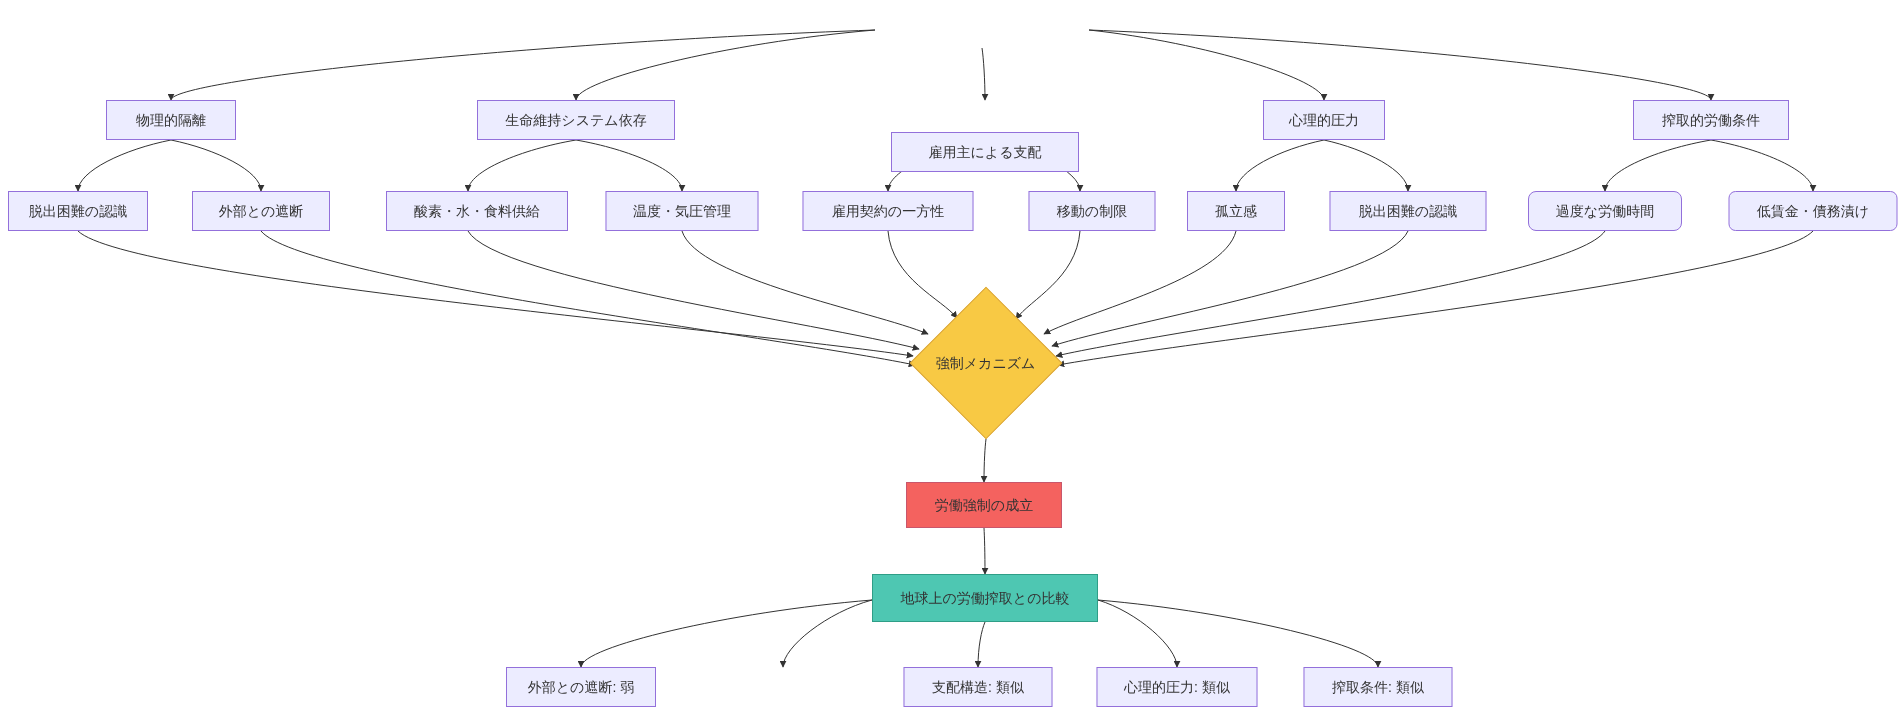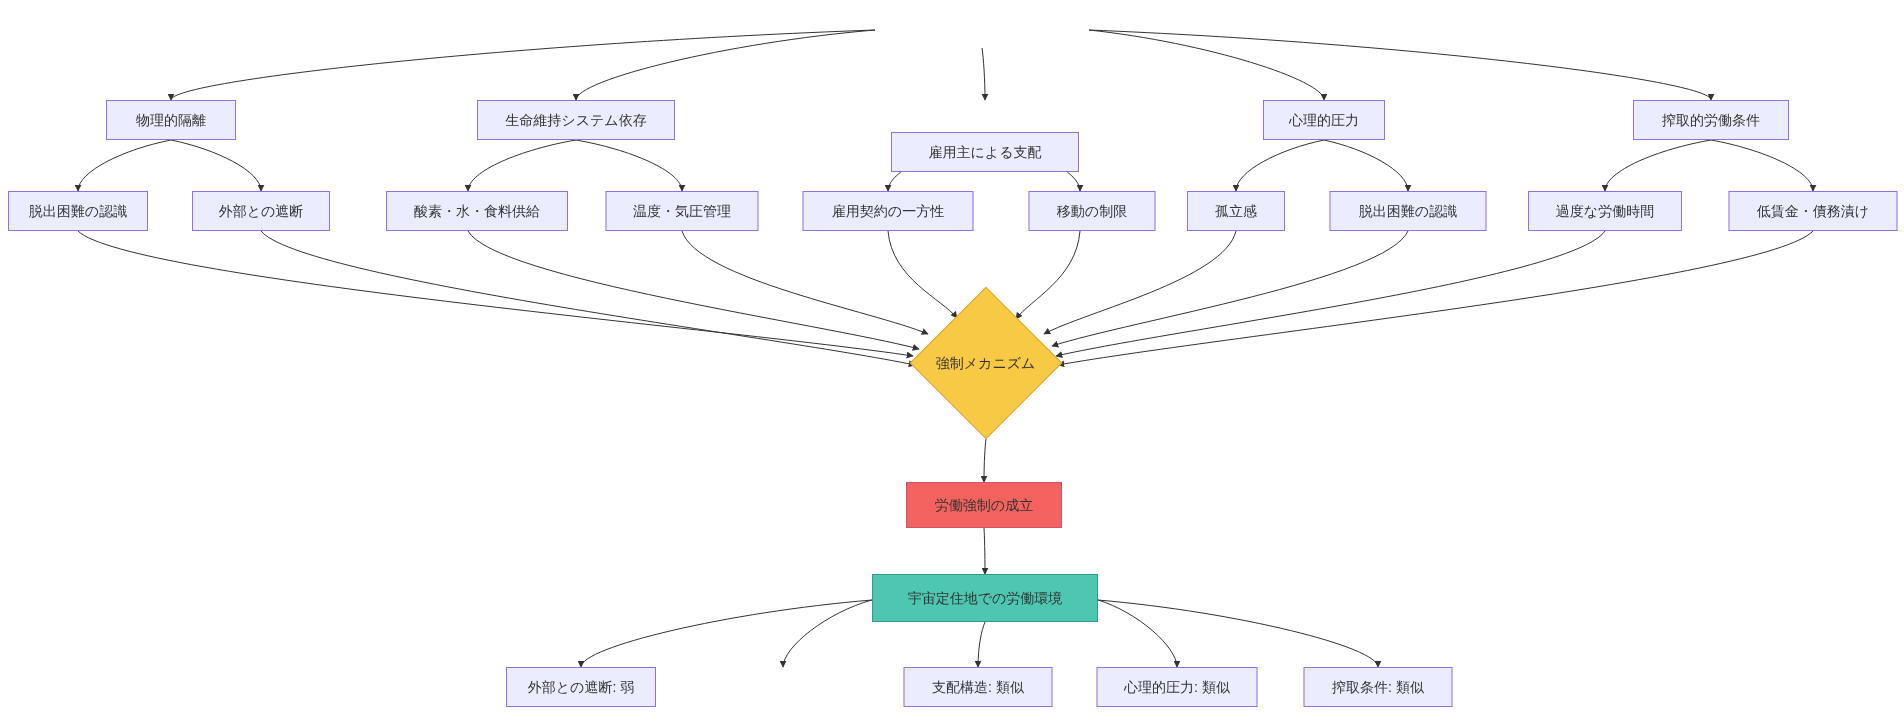--- a/index.html
+++ b/index.html
@@ -92,34 +92,34 @@
     </div>
     <div class="node" style="width: 127px; height: 40px; left: 1080px; top: 211px; background: rgb(236, 236, 255); border-color: rgb(147, 112, 219); color: rgb(51, 51, 51); margin-left: 12px;">
       <span>移動の制限</span>
     </div>
     <div class="node" style="width: 98px; height: 40px; left: 1236px; top: 211px; background: rgb(236, 236, 255); border-color: rgb(147, 112, 219); color: rgb(51, 51, 51);">
       <span>孤立感</span>
     </div>
     <div class="node" style="width: 157px; height: 40px; left: 1408px; top: 211px; background: rgb(236, 236, 255); border-color: rgb(147, 112, 219); color: rgb(51, 51, 51);">
       <span>脱出困難の認識</span>
     </div>
-    <div class="node" style="width: 154px; height: 40px; left: 1605px; top: 211px; background: rgb(236, 236, 255); border-color: rgb(147, 112, 219); color: rgb(51, 51, 51);">
+    <div class="node" style="width: 154px; height: 40px; left: 1605px; top: 211px; background: rgb(236, 236, 255); border-color: rgb(147, 112, 219); color: rgb(51, 51, 51); border-radius: 8px;">
       <span>過度な労働時間</span>
     </div>
-    <div class="node" style="width: 169px; height: 40px; left: 1813px; top: 211px; background: rgb(236, 236, 255); border-color: rgb(147, 112, 219); color: rgb(51, 51, 51);">
+    <div class="node" style="width: 169px; height: 40px; left: 1813px; top: 211px; background: rgb(236, 236, 255); border-color: rgb(147, 112, 219); color: rgb(51, 51, 51); border-radius: 7px;">
       <span>低賃金・債務漬け</span>
     </div>
     <div class="node diamond" style="width: 108px; height: 108px; left: 986px; top: 363px; background: rgb(248, 201, 68); border-color: rgb(217, 164, 59); color: rgb(51, 51, 51);">
       <span>強制メカニズム</span>
     </div>
     <div class="node" style="width: 156px; height: 46px; left: 984px; top: 505px; background: rgb(244, 98, 95); border-color: rgb(201, 86, 107); color: rgb(51, 51, 51);">
       <span>労働強制の成立</span>
     </div>
     <div class="node" style="width: 226px; height: 48px; left: 985px; top: 598px; background: rgb(78, 199, 178); border-color: rgb(47, 158, 135); color: rgb(51, 51, 51);">
-      <span>宇宙定住地での労働環境</span>
+      <span>地球上の労働搾取との比較</span>
     </div>
     <div class="node" style="width: 150px; height: 40px; left: 581px; top: 687px; background: rgb(236, 236, 255); border-color: rgb(147, 112, 219); color: rgb(51, 51, 51);">
       <span>外部との遮断: 弱</span>
     </div>
     <div class="node" style="width: 149px; height: 40px; left: 978px; top: 687px; background: rgb(236, 236, 255); border-color: rgb(147, 112, 219); color: rgb(51, 51, 51);">
       <span>支配構造: 類似</span>
     </div>
     <div class="node" style="width: 161px; height: 40px; left: 1177px; top: 687px; background: rgb(236, 236, 255); border-color: rgb(147, 112, 219); color: rgb(51, 51, 51); text-align: center;">
       <span>心理的圧力: 類似</span>
     </div>

